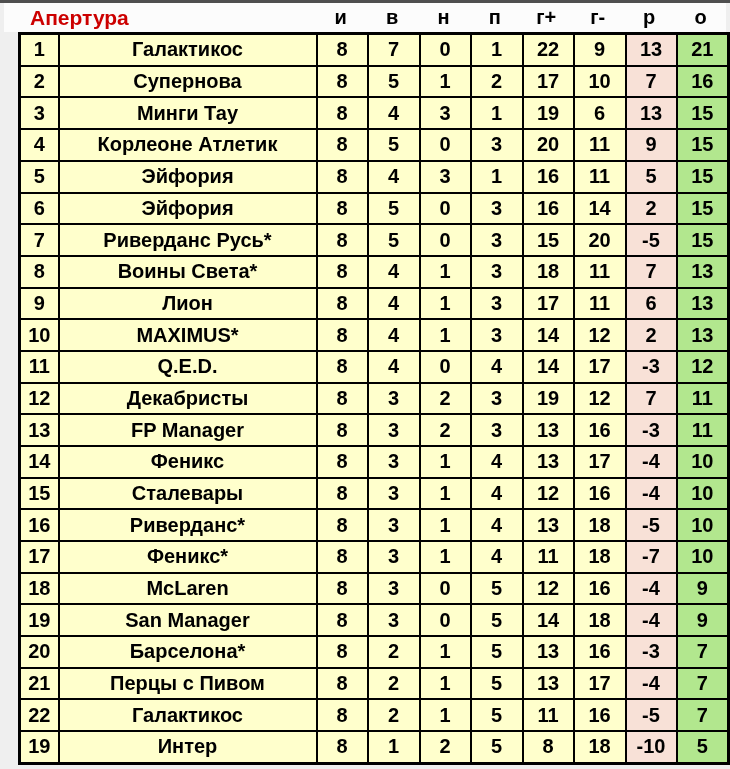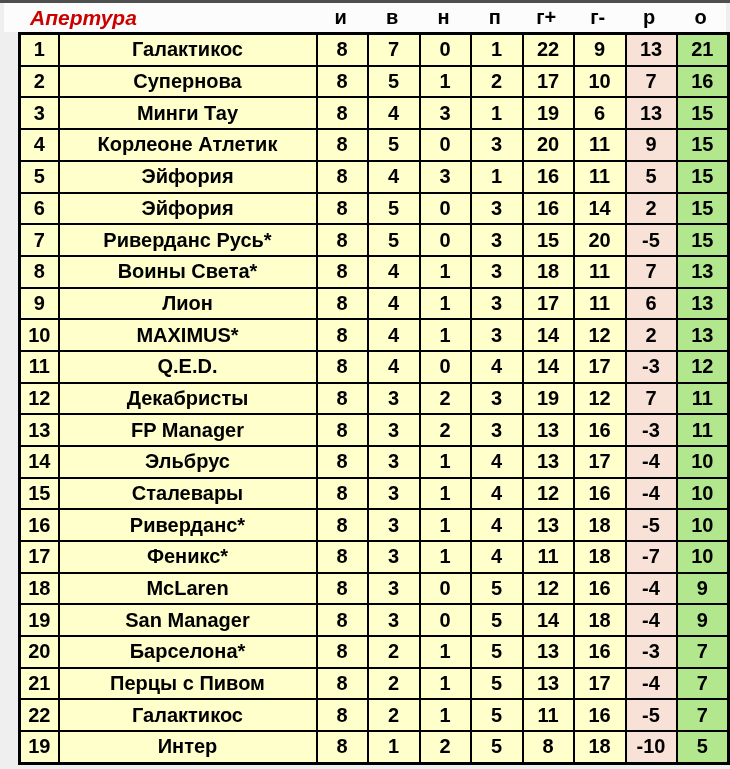--- a/index.html
+++ b/index.html
@@ -19,21 +19,20 @@
     position: absolute; top: 3px; left: 4px;
     width: 722px; height: 29px;
     background: var(--header-strip-bg, #fcfcfc);
   }
   .league-title {
     position: absolute; left: 26px; top: 0;
     height: 29px; line-height: 29px;
     font-size: 21px; font-weight: bold;
     color: var(--accent-title, #cc0000);
     white-space: nowrap;
-    font-style: italic;
   }
   .col-head {
     position: absolute; top: 0;
     width: 52px; height: 29px; line-height: 29px;
     text-align: center;
     font-size: 20px; font-weight: bold;
     color: #000;
   }
   table.standings {
     position: absolute; left: 18px; top: 32px;
@@ -241,21 +240,21 @@
     <td>3</td>
     <td>2</td>
     <td>3</td>
     <td>13</td>
     <td>16</td>
     <td class="diff">-3</td>
     <td class="pts">11</td>
   </tr>
       <tr>
     <td class="rank">14</td>
-    <td class="team">Эльбрус</td>
+    <td class="team">Феникс</td>
     <td>8</td>
     <td>3</td>
     <td>1</td>
     <td>4</td>
     <td>13</td>
     <td>17</td>
     <td class="diff">-4</td>
     <td class="pts">10</td>
   </tr>
       <tr>

